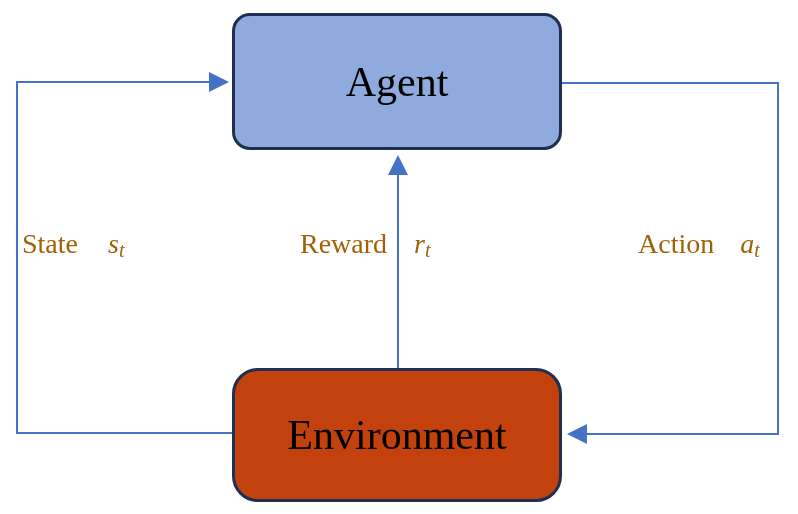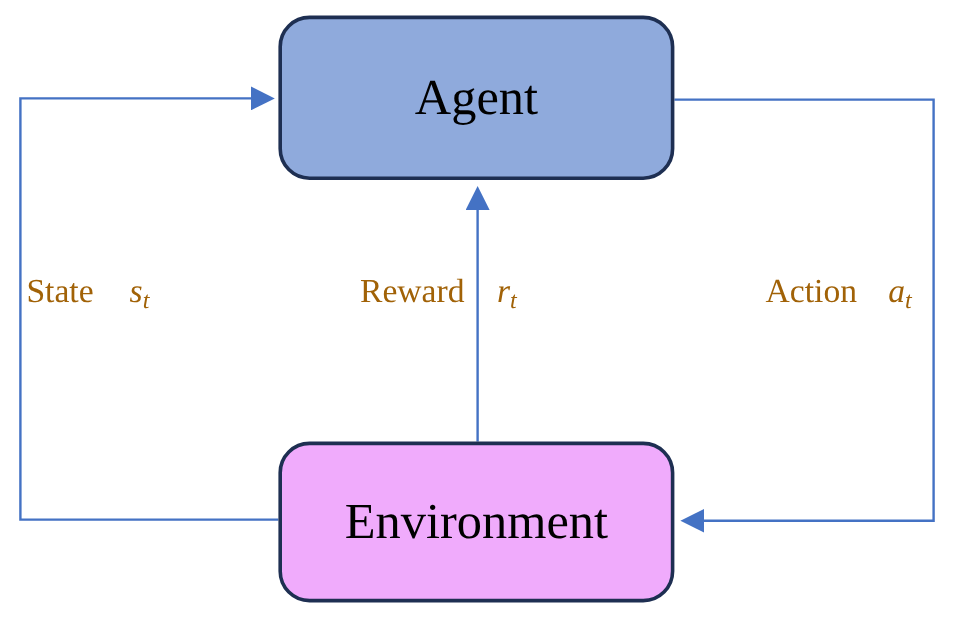--- a/index.html
+++ b/index.html
@@ -32,20 +32,21 @@
     justify-content: center;
     font-size: 42px;
     color: #000000;
     font-family: "Liberation Serif", serif;
   }
   .node-agent {
     left: 232px;
     top: 13px;
     width: 330px;
     height: 137px;
+    border-radius: 18px;
   }
   .node-environment {
     left: 232px;
     top: 368px;
     width: 330px;
     height: 134px;
   }
   .edge-label {
     position: absolute;
     top: 228px;
@@ -90,21 +91,21 @@
 
     <polyline points="562,83 778,83 778,434 570,434" fill="none" stroke-width="2" marker-end="url(#arrowhead)" stroke="#4472C4"></polyline>
 
     <line x1="398" y1="368" x2="398" y2="158" stroke-width="2" marker-end="url(#arrowhead)" stroke="#4472C4"></line>
   </svg>
 
   <div class="node node-agent" style="background-color: rgb(143, 170, 220);">
     <span>Agent</span>
   </div>
 
-  <div class="node node-environment" style="background-color: #f0abfc;">
+  <div class="node node-environment" style="background-color: #c2410c;">
     <span>Environment</span>
   </div>
 
   <div class="edge-label label-state">
     <span class="word">State</span><span class="sym">s</span><span class="sub">t</span>
   </div>
 
   <div class="edge-label label-reward">
     <span class="word">Reward</span><span class="sym">r</span><span class="sub">t</span>
   </div>

